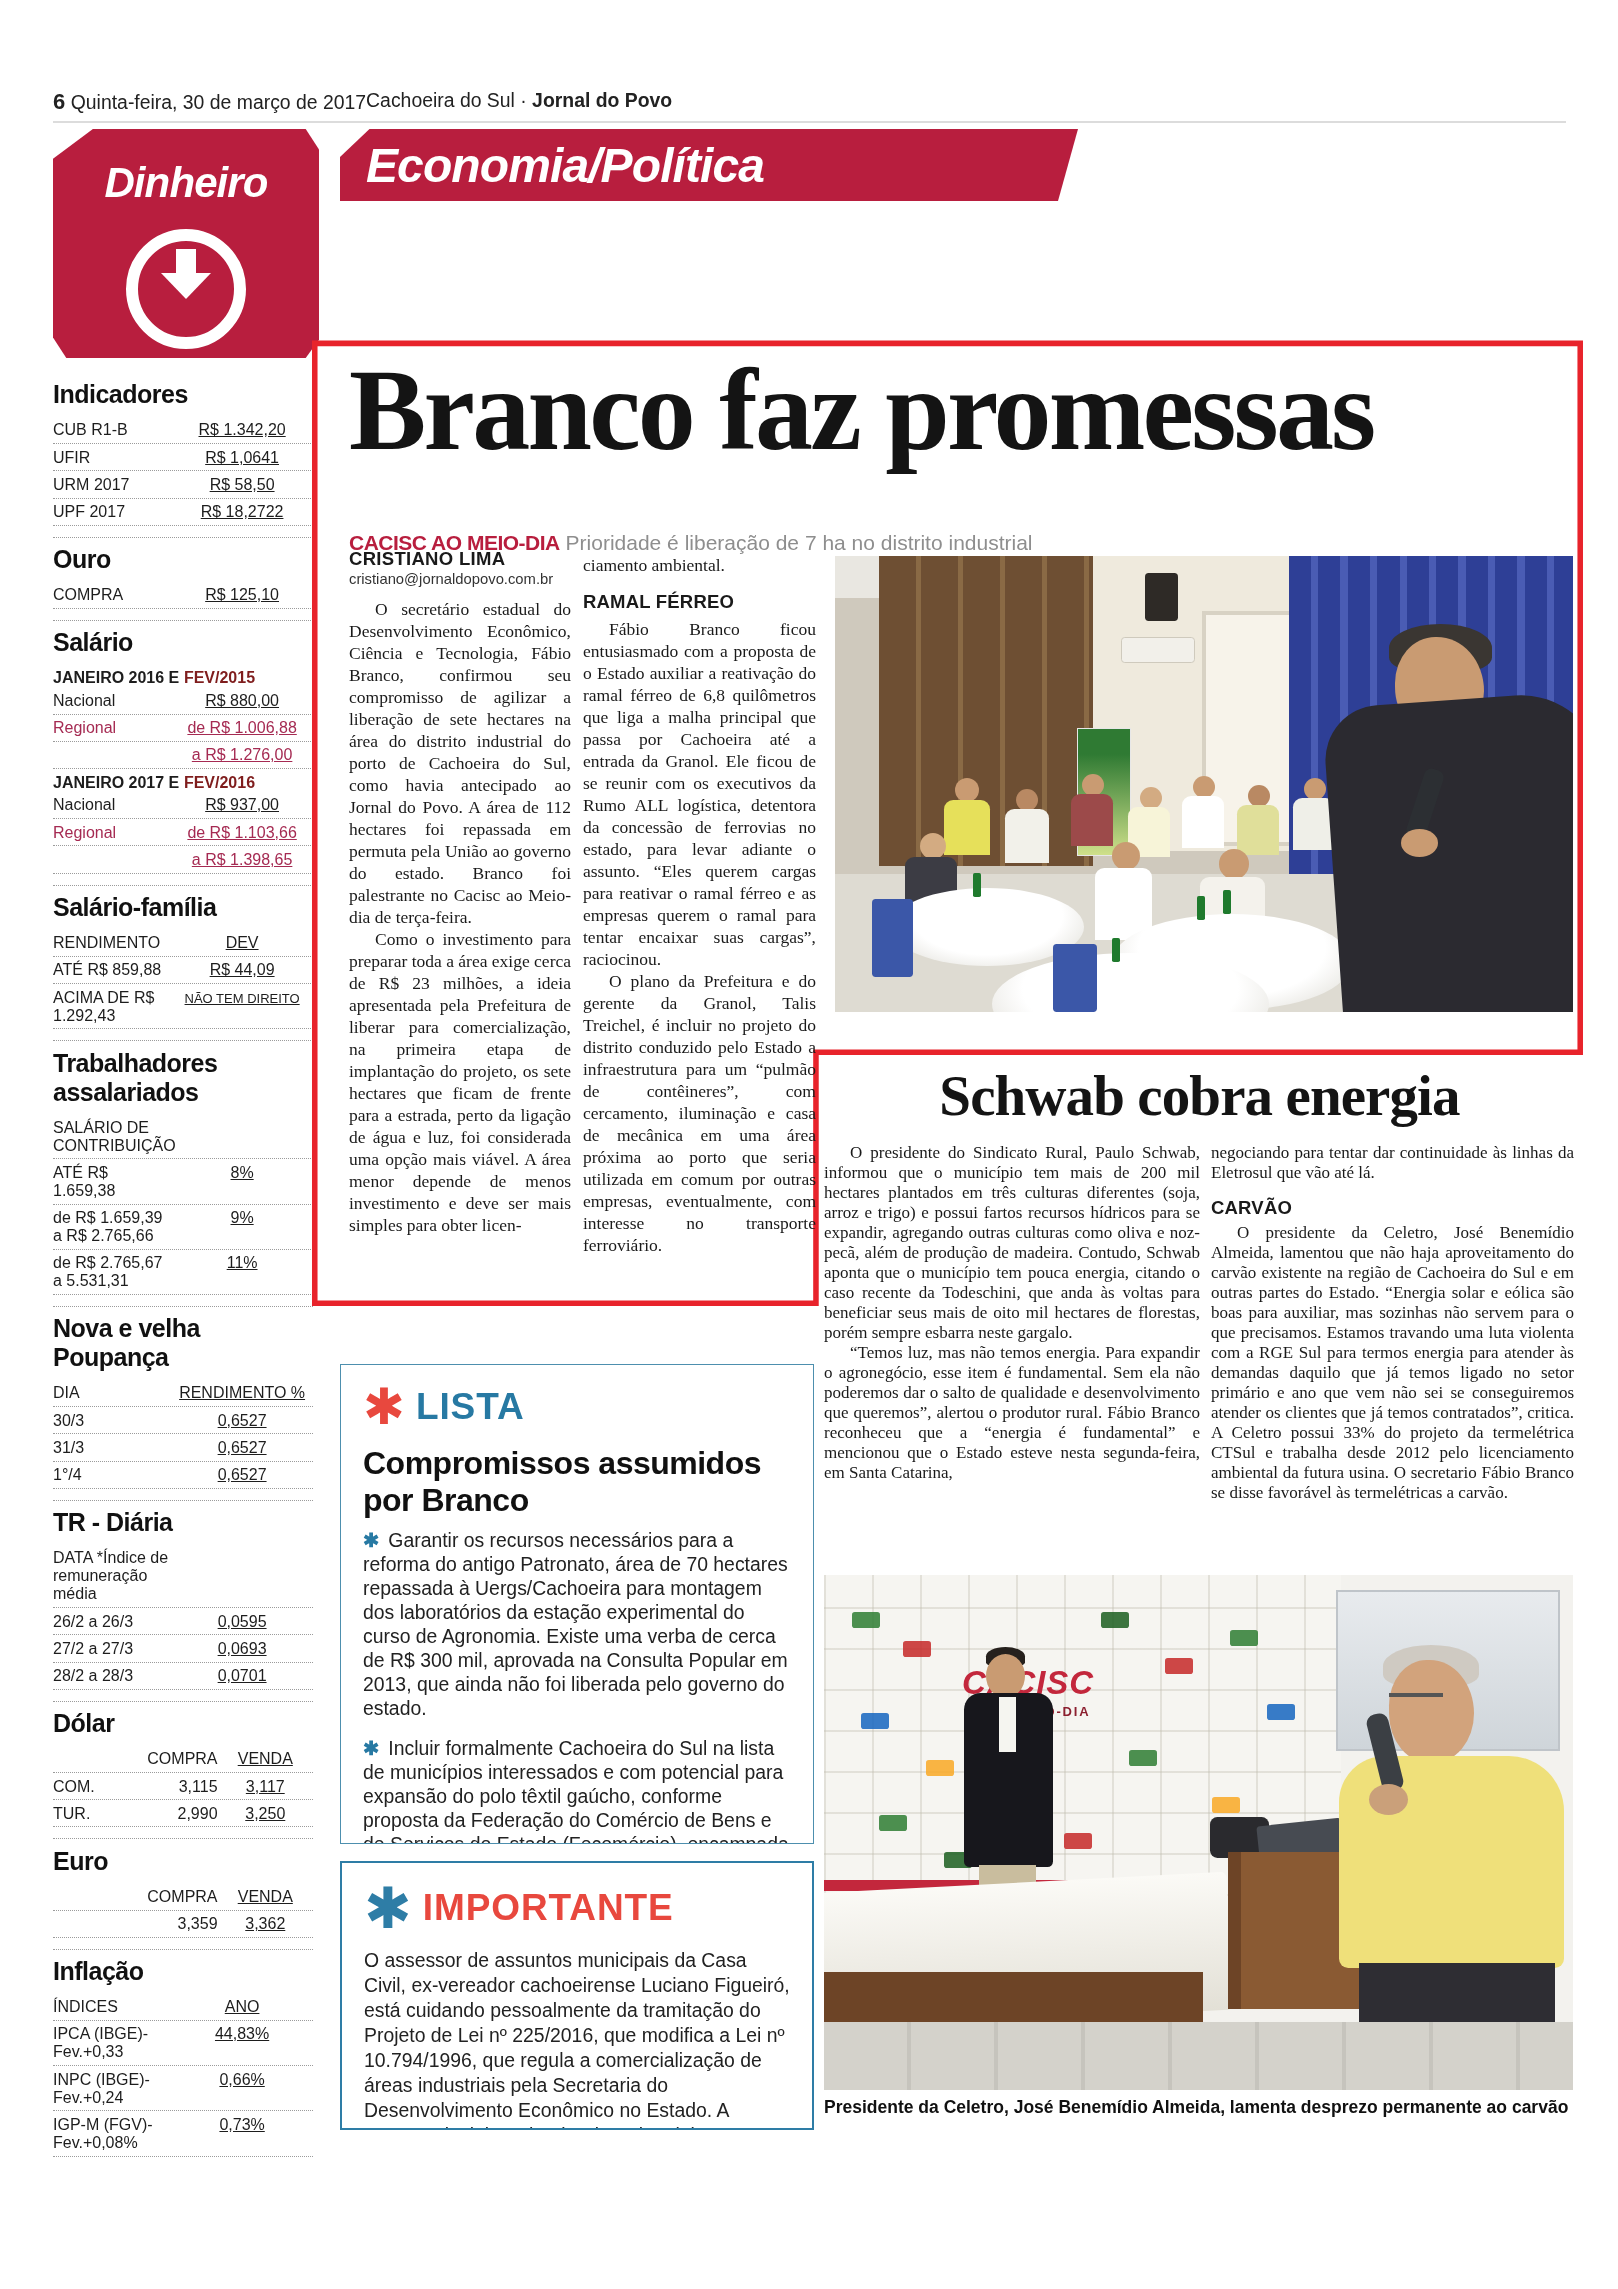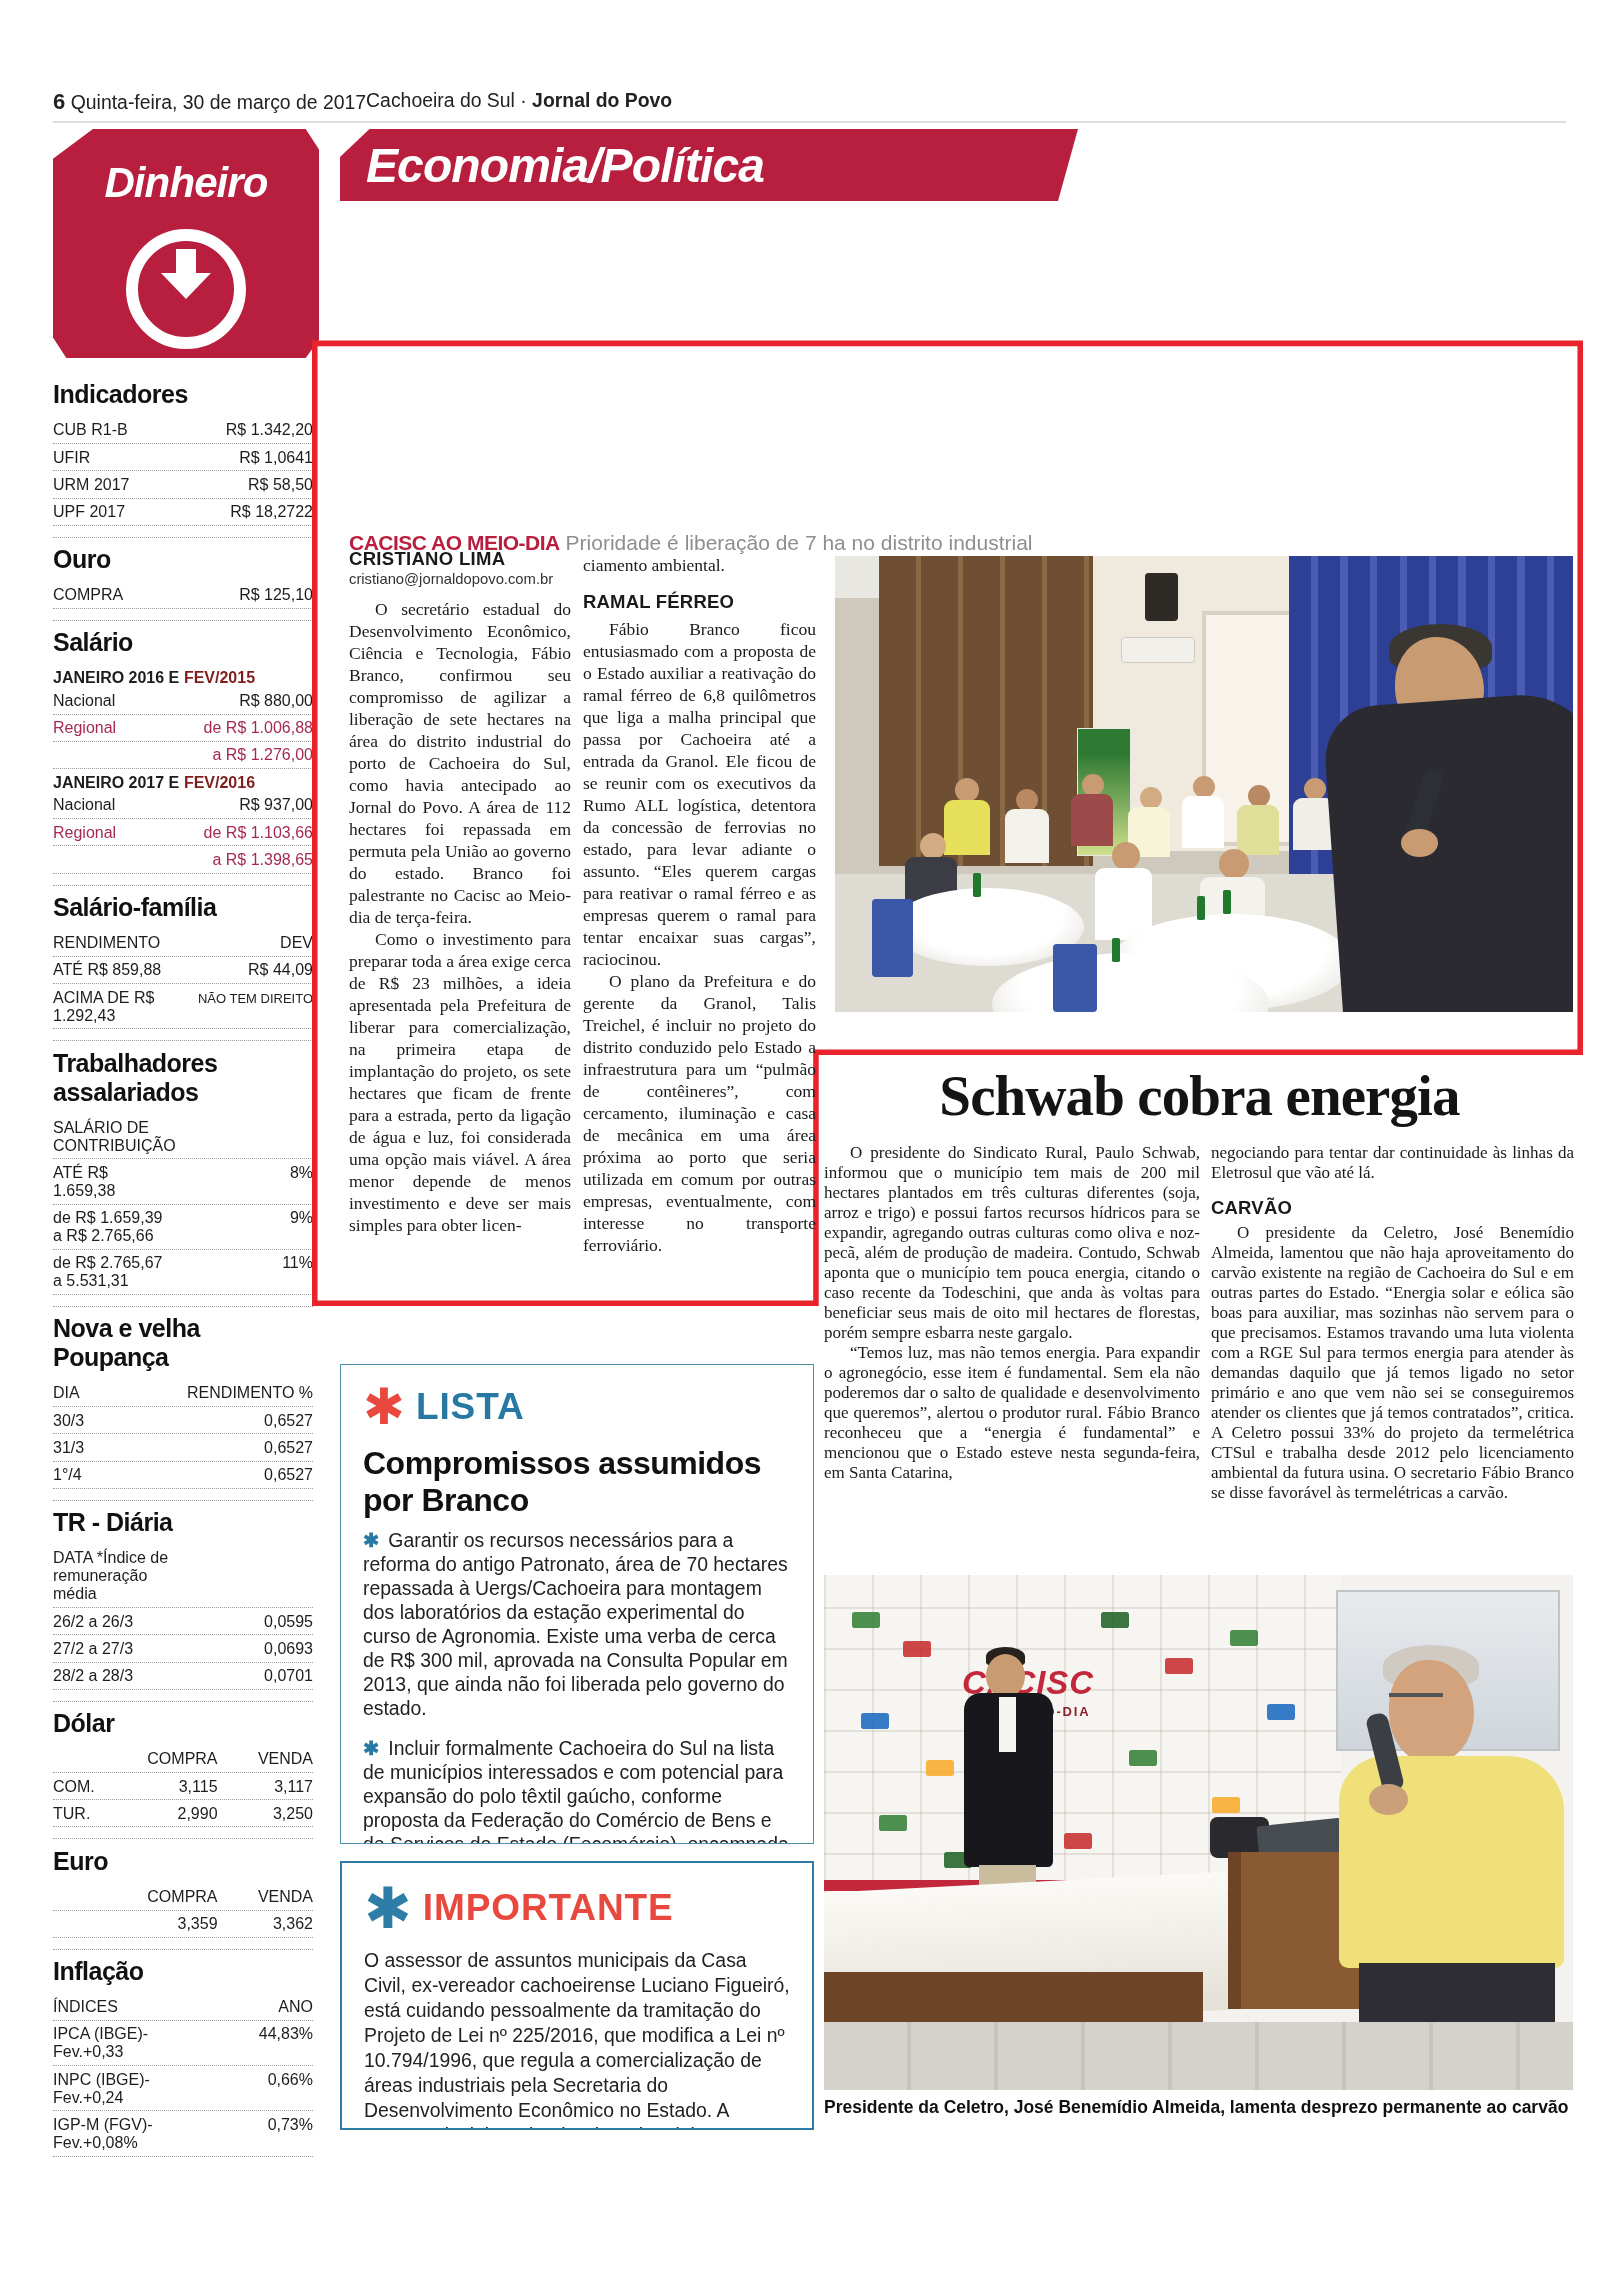--- a/index.html
+++ b/index.html
@@ -27,21 +27,21 @@
 
   
   .sidebar{position:absolute;left:53px;top:373px;width:260px;}
   .sd-sec{border-top:1.8px dotted #9b9b9b;margin-top:11px;padding-top:3.7px;}
   .sd-sec:first-child{border-top:none;margin-top:0;}
   .sd-title{font-size:25px;font-weight:800;margin:3.7px 0 7.4px 0;color:#111;letter-spacing:-0.5px;}
   .sd-row{display:flex;align-items:baseline;border-bottom:1.8px dotted #9b9b9b;padding:4.6px 0 3.7px 0;
           font-size:16px;color:#1d1d1d;}
   .sd-row .l{flex:1;text-align:left;}
   .sd-row .m{width:85px;text-align:right;}
-  .sd-row .v{min-width:85px;text-align:right;flex:1.2;}
+  .sd-row .v{min-width:85px;text-align:center;flex:1.2;text-decoration:underline;}
   .sd-row.red .l,.sd-row.red .v{color:#a52a52;}
   .sd-row.sub{border-bottom:none;font-weight:bold;padding-bottom:0;}
   .sd-row.sub .red-part{color:#7f1d1d;margin-left:4.6px;}
   .sd-row.sv .v{font-size:13px;}
 
   
   .section-banner{position:absolute;left:340px;top:129px;width:738px;height:72px;background:#b81e3e;
        clip-path:polygon(29.5px 0,100% 0,calc(100% - 20px) 100%,0 100%,0 28px);
        display:flex;align-items:center;padding-left:26px;box-sizing:border-box;}
   .section-banner span{color:#fff;font-style:italic;font-weight:800;font-size:48px;letter-spacing:-0.9px;}
@@ -356,20 +356,21 @@
     </div>
 
   <div class="section-banner">
     <span>Economia/Política</span>
   </div>
 
   <svg class="l-frame" width="1619" height="2290" viewBox="0 0 1754 2481">
     <polygon points="341,372 1712,372 1712,1140 884,1140 884,1412 341,1412" fill="none" stroke="#e8232b" stroke-width="6"></polygon>
   </svg>
 
+  <h1 class="headline1">Branco faz promessas</h1>
   <div class="kicker">
     <span class="k-red">CACISC AO MEIO-DIA</span><span class="k-gray"> Prioridade é liberação de 7 ha no distrito industrial</span>
   </div>
   <div class="byline">
     <div class="by-name">CRISTIANO LIMA</div>
     <div class="by-mail">cristiano@jornaldopovo.com.br</div>
   </div>
   <div class="newscol a1c1">
       <p>O secretário estadual do Desenvolvimento Econômico, Ciência e Tecnologia, Fábio Branco, confirmou seu compromisso de agilizar a liberação de sete hectares na área do distrito industrial do porto de Cachoeira do Sul, como havia antecipado ao Jornal do Povo. A área de 112 hectares foi repassada em permuta pela União ao governo do estado. Branco foi palestrante no Cacisc ao Meio-dia de terça-feira.</p>
       <p>Como o investimento para preparar toda a área exige cerca de R$ 23 milhões, a ideia apresentada pela Prefeitura de liberar para comercialização, na primeira etapa de implantação do projeto, os sete hectares que ficam de frente para a estrada, perto da ligação de água e luz, foi considerada uma opção mais viável. A área menor depende de menos investimento e deve ser mais simples para obter licen-</p>

